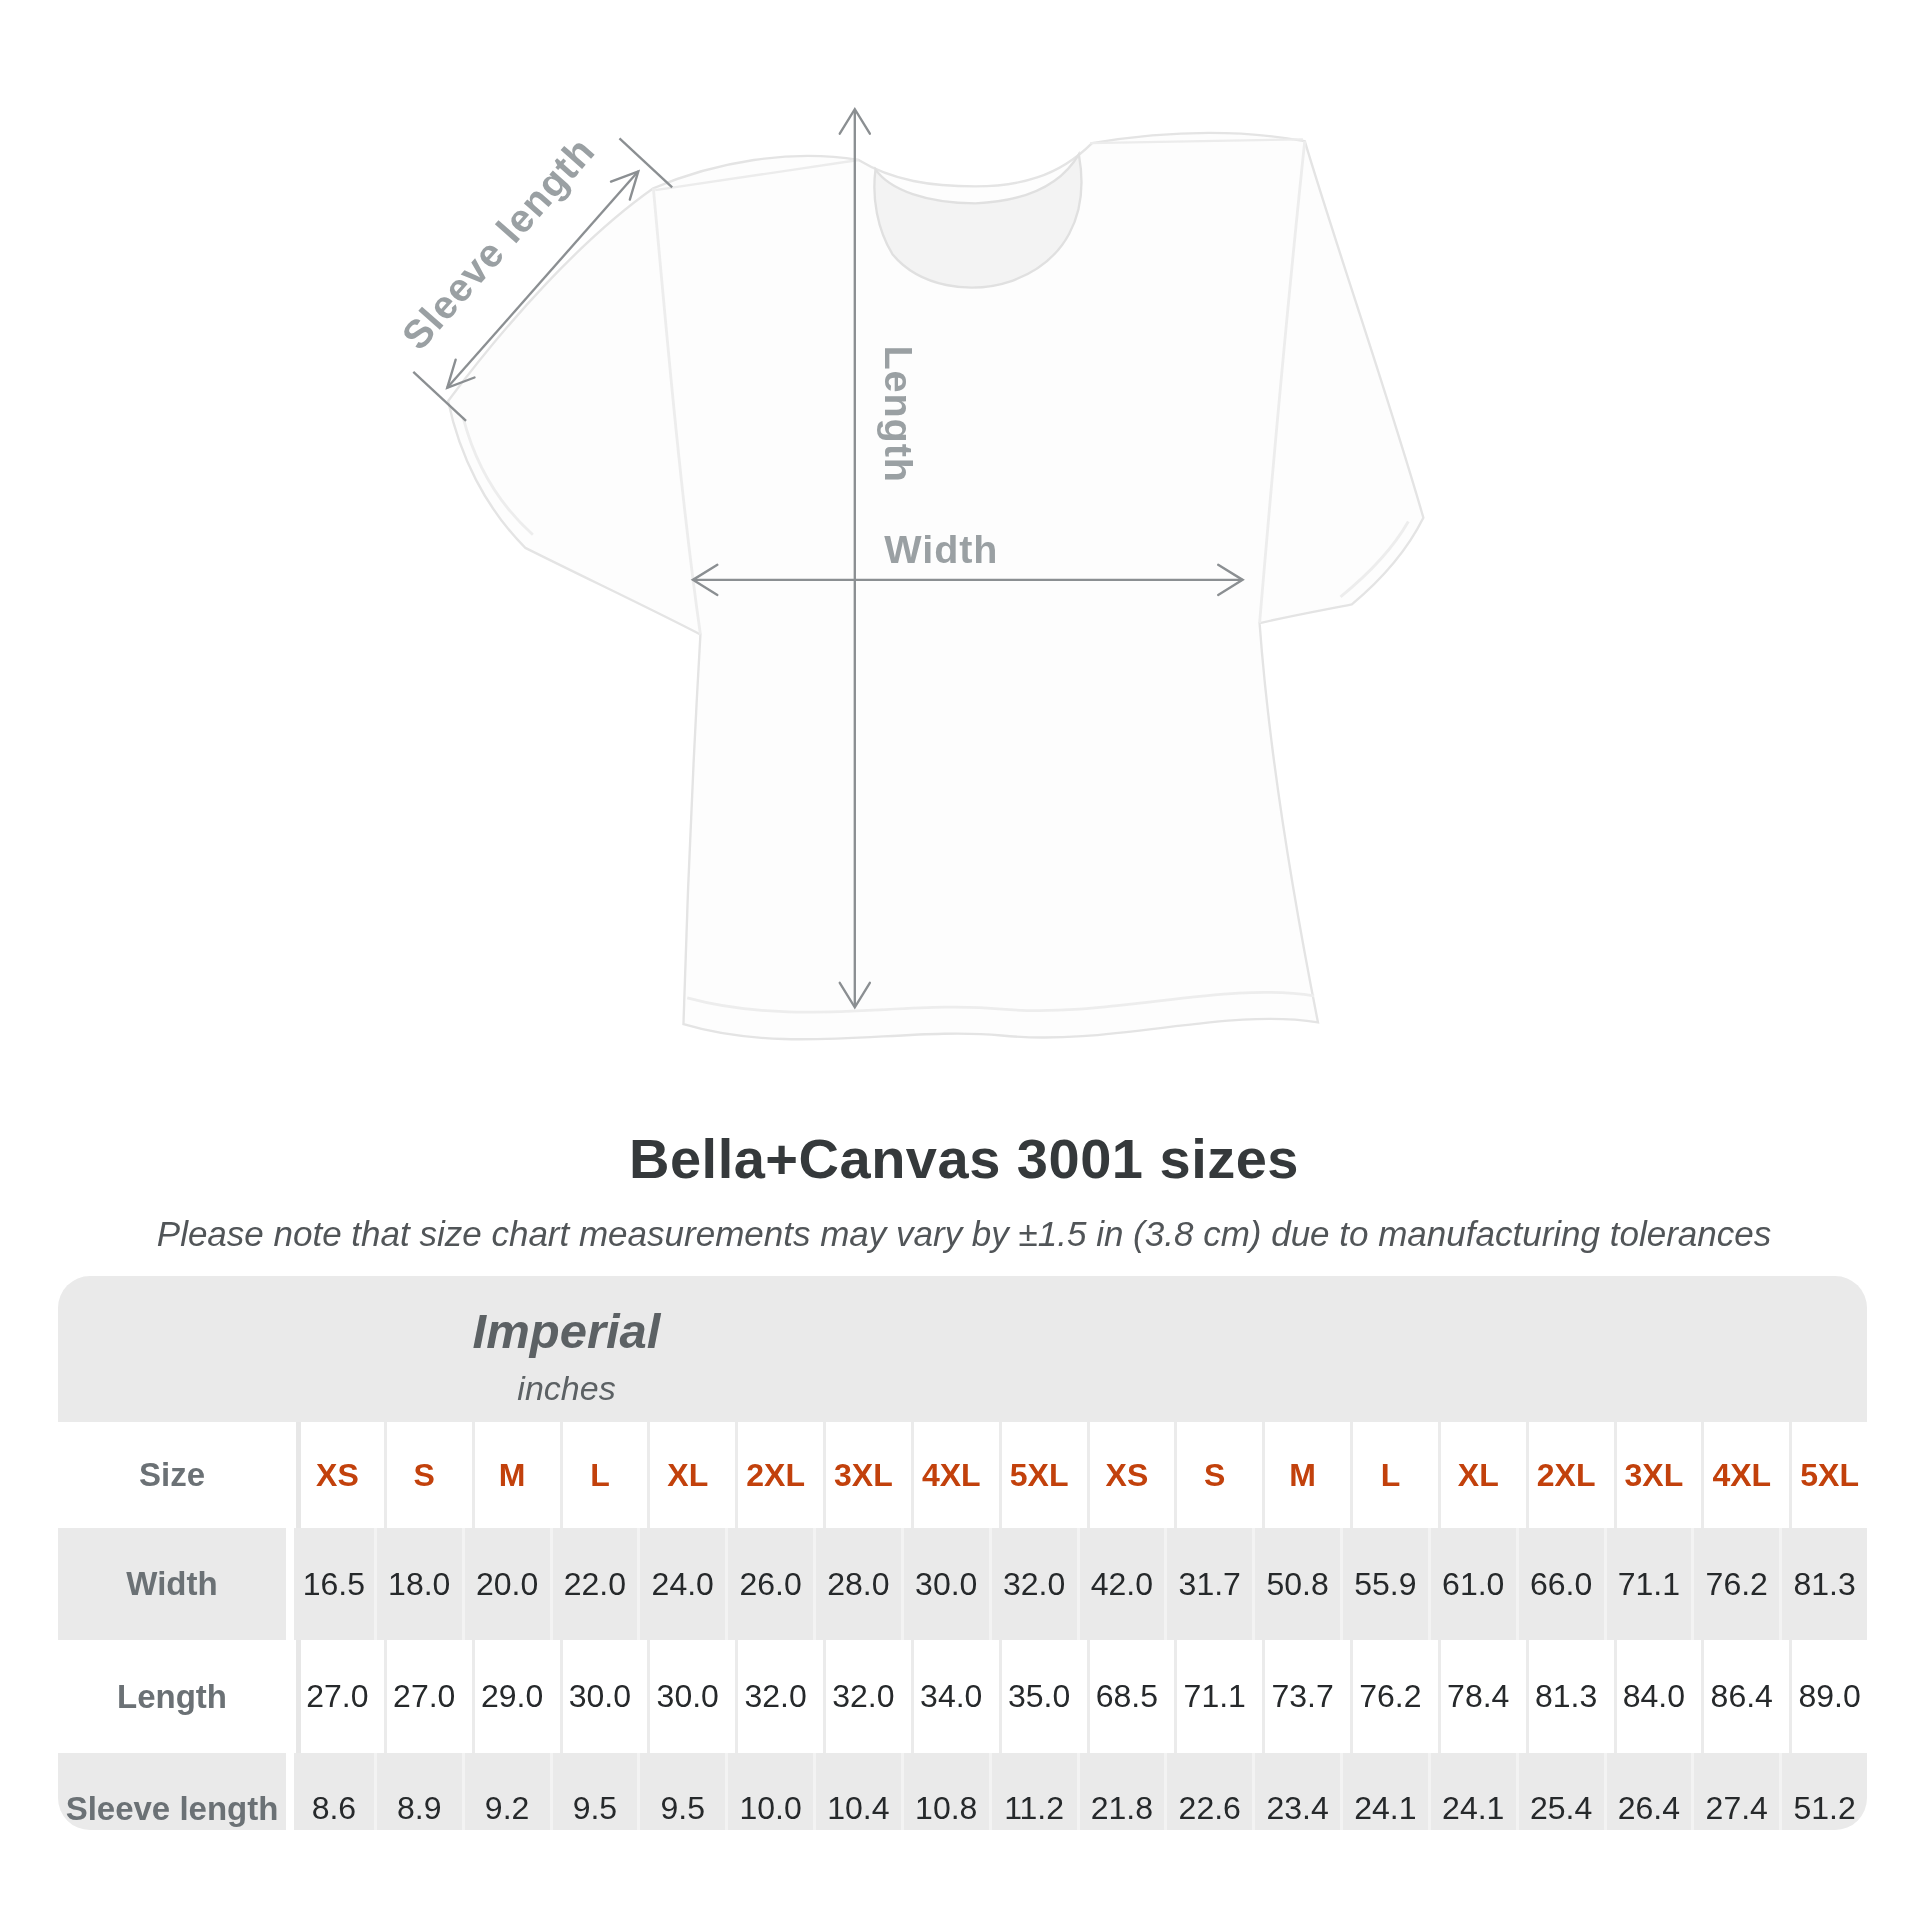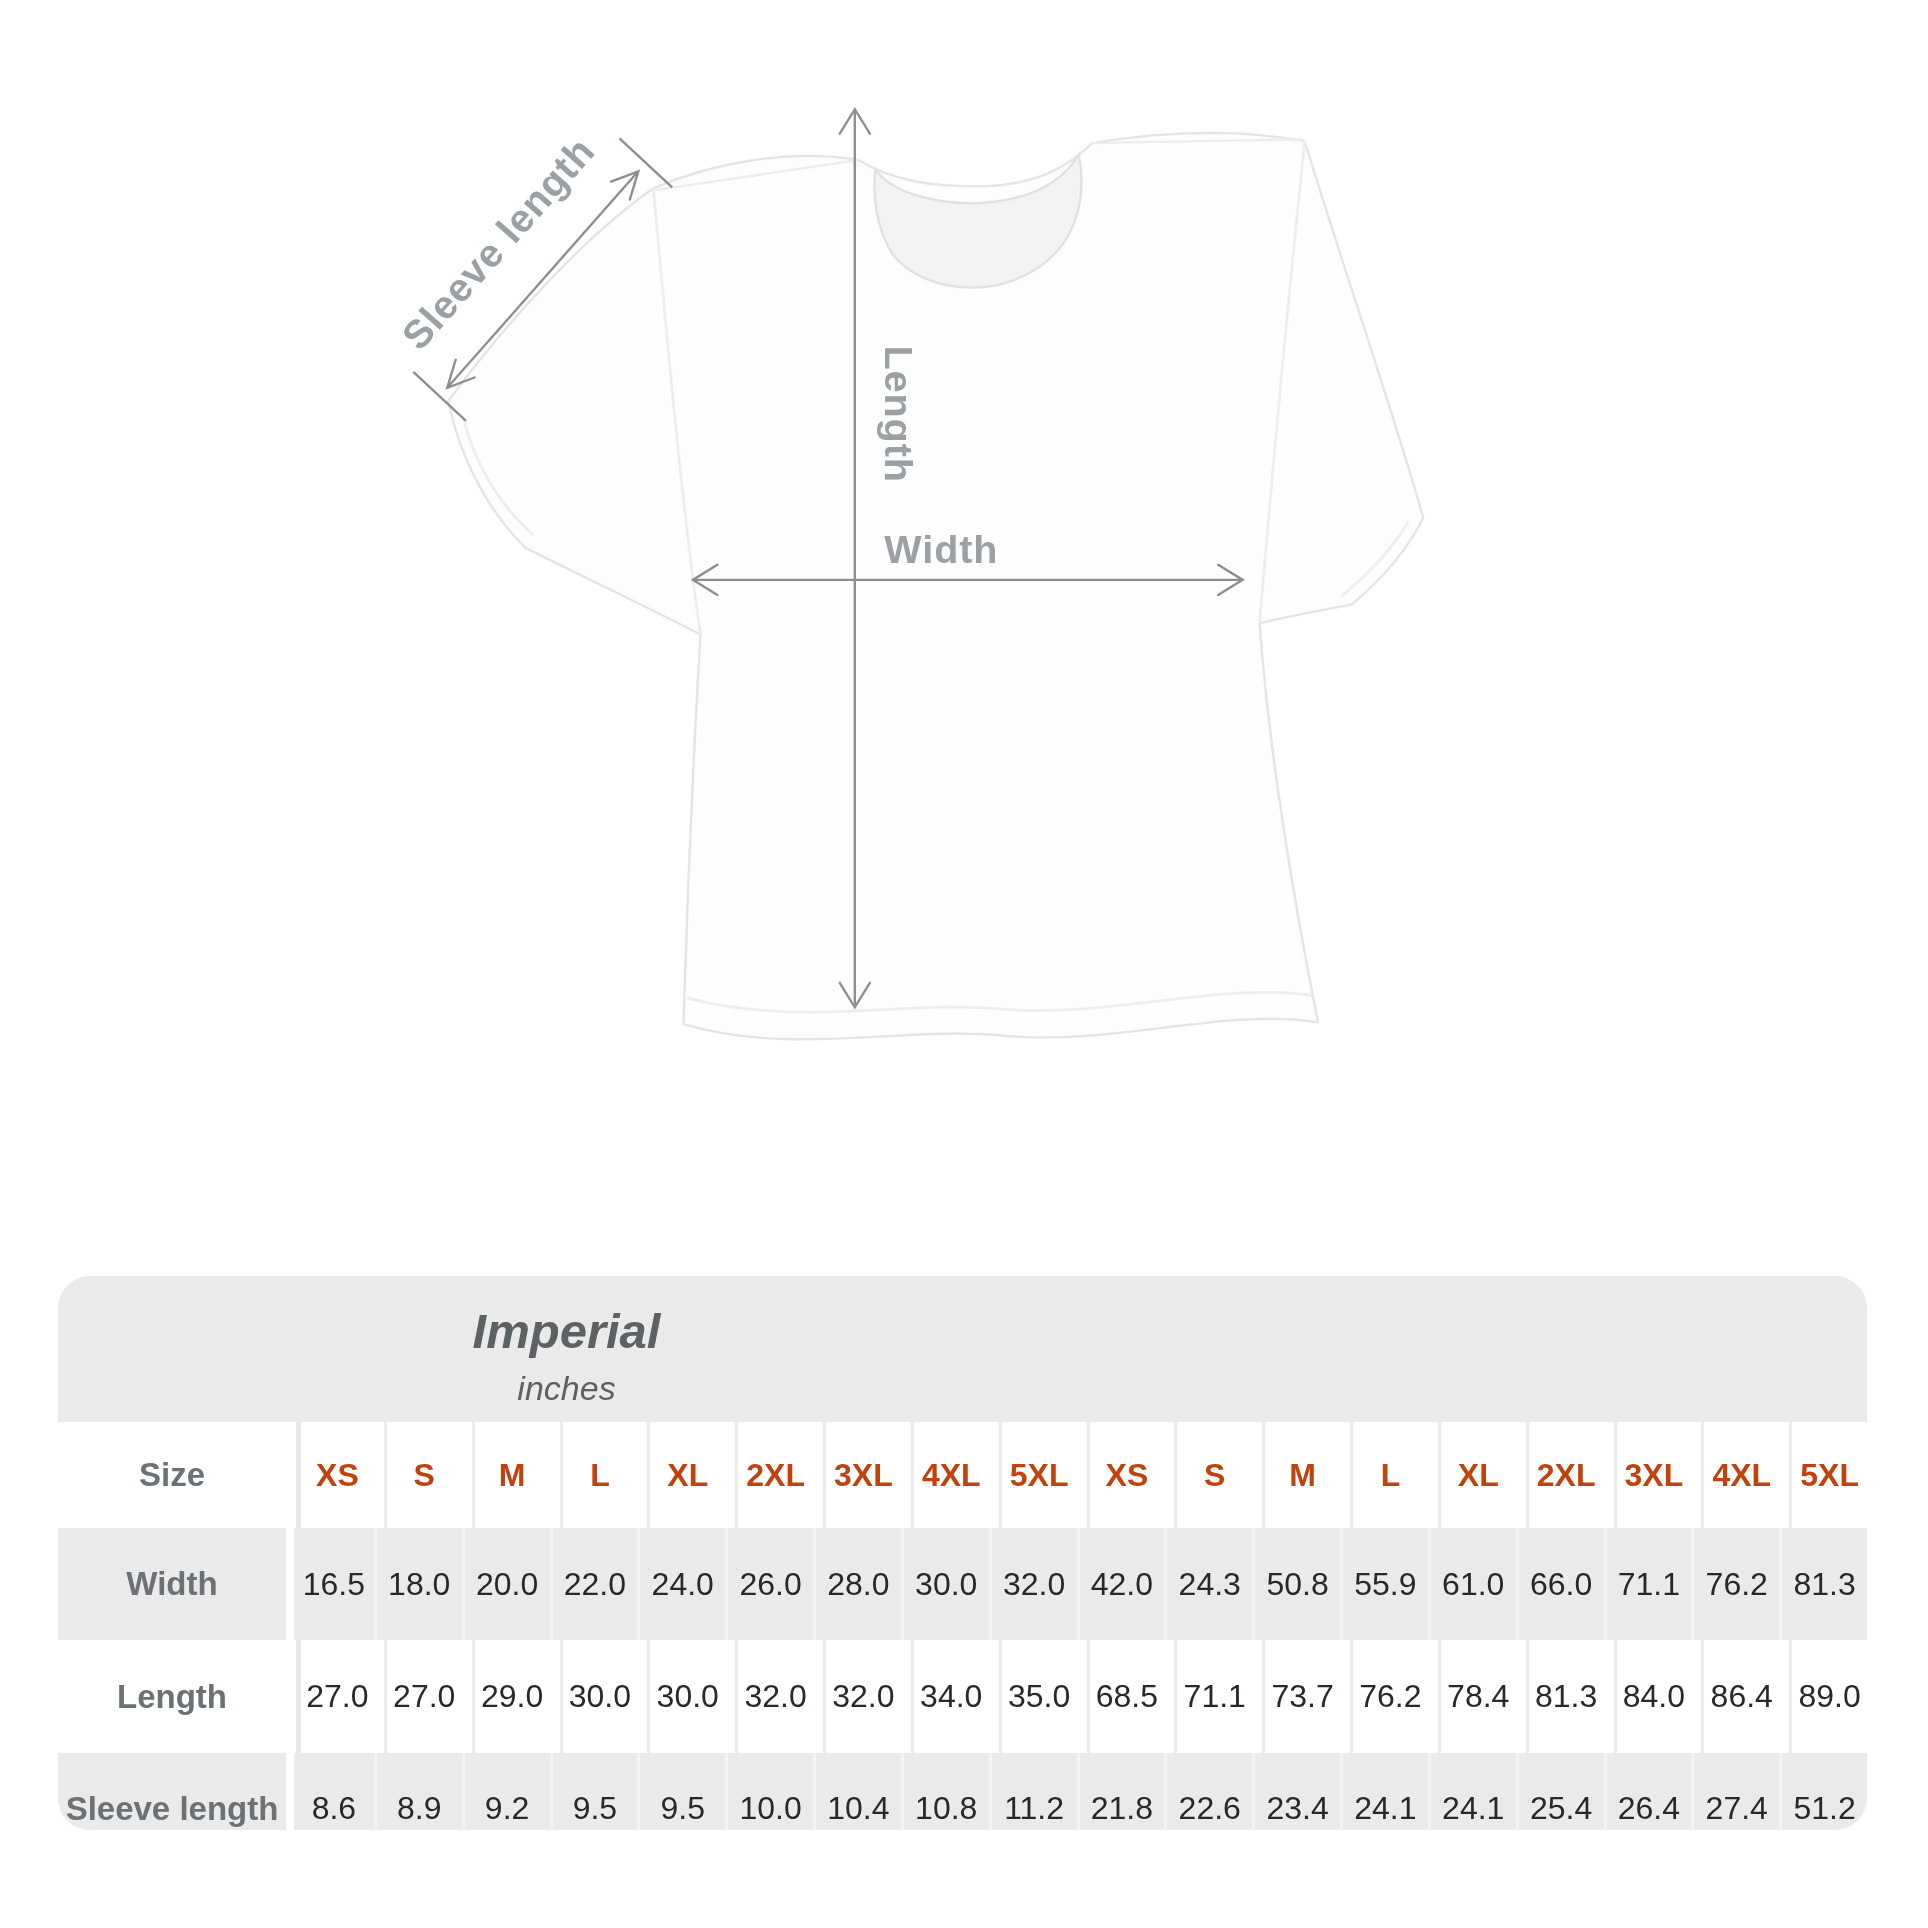--- a/index.html
+++ b/index.html
@@ -118,20 +118,24 @@
     </g>
 
     <g>
       <line class="dim-line" x1="736" y1="616" x2="1320" y2="616"></line>
       <polyline class="dim-head" points="762,600 736,616 762,632"></polyline>
       <polyline class="dim-head" points="1294,600 1320,616 1294,632"></polyline>
       <text class="dim-label" x="1000" y="598" text-anchor="middle">Width</text>
     </g>
   </svg>
 
+  <div class="heading">
+    <div class="title">Bella+Canvas 3001 sizes</div>
+    <div class="note">Please note that size chart measurements may vary by ±1.5 in (3.8 cm) due to manufacturing tolerances</div>
+  </div>
 
   <div class="panel">
 
     <div class="unit-band">
       <div class="unit-cell">
         <div class="g-name">Imperial</div>
         <div class="g-unit">inches</div>
       </div>
     </div>
 
@@ -163,21 +167,21 @@
     <div class="cell vcell ncell first">16.5</div>
         <div class="cell vcell ncell">18.0</div>
         <div class="cell vcell ncell">20.0</div>
         <div class="cell vcell ncell">22.0</div>
         <div class="cell vcell ncell">24.0</div>
         <div class="cell vcell ncell">26.0</div>
         <div class="cell vcell ncell">28.0</div>
         <div class="cell vcell ncell">30.0</div>
         <div class="cell vcell ncell">32.0</div>
         <div class="cell vcell ncell">42.0</div>
-        <div class="cell vcell ncell">24.3</div>
+        <div class="cell vcell ncell">31.7</div>
         <div class="cell vcell ncell">50.8</div>
         <div class="cell vcell ncell">55.9</div>
         <div class="cell vcell ncell">61.0</div>
         <div class="cell vcell ncell">66.0</div>
         <div class="cell vcell ncell">71.1</div>
         <div class="cell vcell ncell">76.2</div>
         <div class="cell vcell ncell">81.3</div>
       </div>
 
     <div class="trow white row-length value-row">

